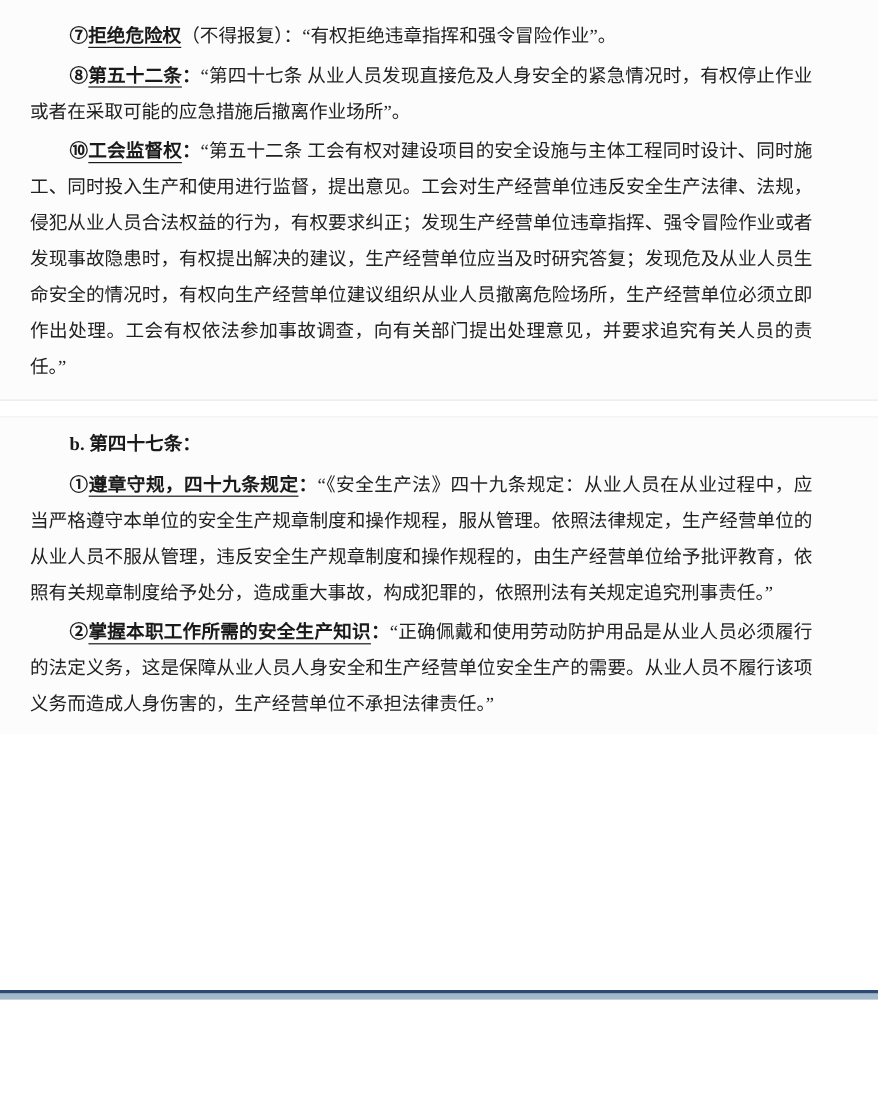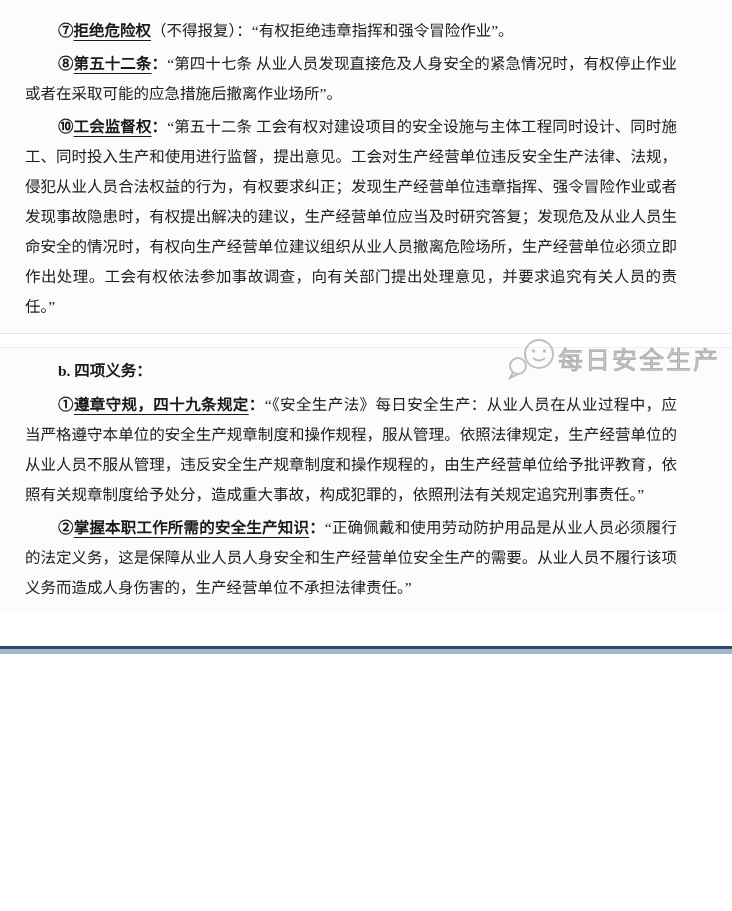--- a/index.html
+++ b/index.html
@@ -1,20 +1,20 @@
 <!DOCTYPE html>
 <html lang="zh-CN"><head>
 <meta charset="utf-8">
 <style>
   html,body{margin:0;padding:0;}
   body{
     width:732px;height:911px;overflow:hidden;background:#ffffff;
     font-family:"Liberation Serif","DejaVu Serif",serif;
   }
-  .page{position:relative;width:732px;height:654px;background:#ffffff;}
+  .page{position:relative;width:732px;height:833px;background:#ffffff;}
   .doc-block{
     background:#fcfcfc;
     padding:16px 55px 6px 25px;
   }
   .doc-block.first{border-bottom:1px solid #e6e6e6;padding-top:16px;padding-bottom:8px;}
   .divider-gap{height:13px;background:#ffffff;border-bottom:1px solid #efefef;}
   .doc-block.second{padding-top:8px;}
   p.para{
     margin:0 0 3px 0;
     font-size:15.5px;
@@ -72,42 +72,29 @@
 
 
     <p class="para"><span class="num">⑩</span><span class="hd">工会监督权</span><span class="plain"></span><span class="hd-colon">：</span><span class="plain">“第五十二条 工会有权对建设项目的安全设施与主体工程同时设计、同时施工、同时投入生产和使用进行监督，提出意见。工会对生产经营单位违反安全生产法律、法规，侵犯从业人员合法权益的行为，有权要求纠正；发现生产经营单位违章指挥、强令冒险作业或者发现事故隐患时，有权提出解决的建议，生产经营单位应当及时研究答复；发现危及从业人员生命安全的情况时，有权向生产经营单位建议组织从业人员撤离危险场所，生产经营单位必须立即作出处理。工会有权依法参加事故调查，向有关部门提出处理意见，并要求追究有关人员的责任。”</span></p>
 
   </section>
 
   <div class="divider-gap"></div>
 
   <section class="doc-block second">
 
-    <p class="heading">b. 四项义务：</p>
+    <p class="heading">b. 第四十七条：</p>
 
-    <p class="para"><span class="num">①</span><span class="hd">遵章守规，四十九条规定</span><span class="hd-colon">：</span><span class="plain">“《安全生产法》每日安全生产：从业人员在从业过程中，应当严格遵守本单位的安全生产规章制度和操作规程，服从管理。依照法律规定，生产经营单位的从业人员不服从管理，违反安全生产规章制度和操作规程的，由生产经营单位给予批评教育，依照有关规章制度给予处分，造成重大事故，构成犯罪的，依照刑法有关规定追究刑事责任。”</span></p>
+    <p class="para"><span class="num">①</span><span class="hd">遵章守规，四十九条规定</span><span class="hd-colon">：</span><span class="plain">“《安全生产法》四十九条规定：从业人员在从业过程中，应当严格遵守本单位的安全生产规章制度和操作规程，服从管理。依照法律规定，生产经营单位的从业人员不服从管理，违反安全生产规章制度和操作规程的，由生产经营单位给予批评教育，依照有关规章制度给予处分，造成重大事故，构成犯罪的，依照刑法有关规定追究刑事责任。”</span></p>
 
     <p class="para"><span class="num">②</span><span class="hd">掌握本职工作所需的安全生产知识</span><span class="hd-colon">：</span><span class="plain">“正确佩戴和使用劳动防护用品是从业人员必须履行的法定义务，这是保障从业人员人身安全和生产经营单位安全生产的需要。从业人员不履行该项义务而造成人身伤害的，生产经营单位不承担法律责任。”</span></p>
 
 
 
   </section>
 
-  <div class="watermark">
-    <svg class="wm-icon" width="52" height="44" viewBox="0 0 52 44">
-      <g fill="none" stroke="#8f8f8f" stroke-width="2">
-        <circle cx="33" cy="18" r="14" fill="rgba(255,255,255,0.15)"></circle>
-        <circle cx="12" cy="30" r="8" fill="rgba(255,255,255,0.15)"></circle>
-        <path d="M7 36 L4 42 L12 38" fill="rgba(255,255,255,0.15)"></path>
-        <circle cx="27.5" cy="15" r="1.7" fill="#8f8f8f" stroke="none"></circle>
-        <circle cx="38.5" cy="15" r="1.7" fill="#8f8f8f" stroke="none"></circle>
-        <path d="M27 22 Q33 27 39 22" stroke-width="1.8"></path>
-      </g>
-    </svg>
-    <span class="wm-text">每日安全生产</span>
-  </div>
 
   <div class="footer-strip">
     <div class="footer-line"></div>
     <div class="footer-band"></div>
   </div>
 
 </div>
 
 </body></html>

